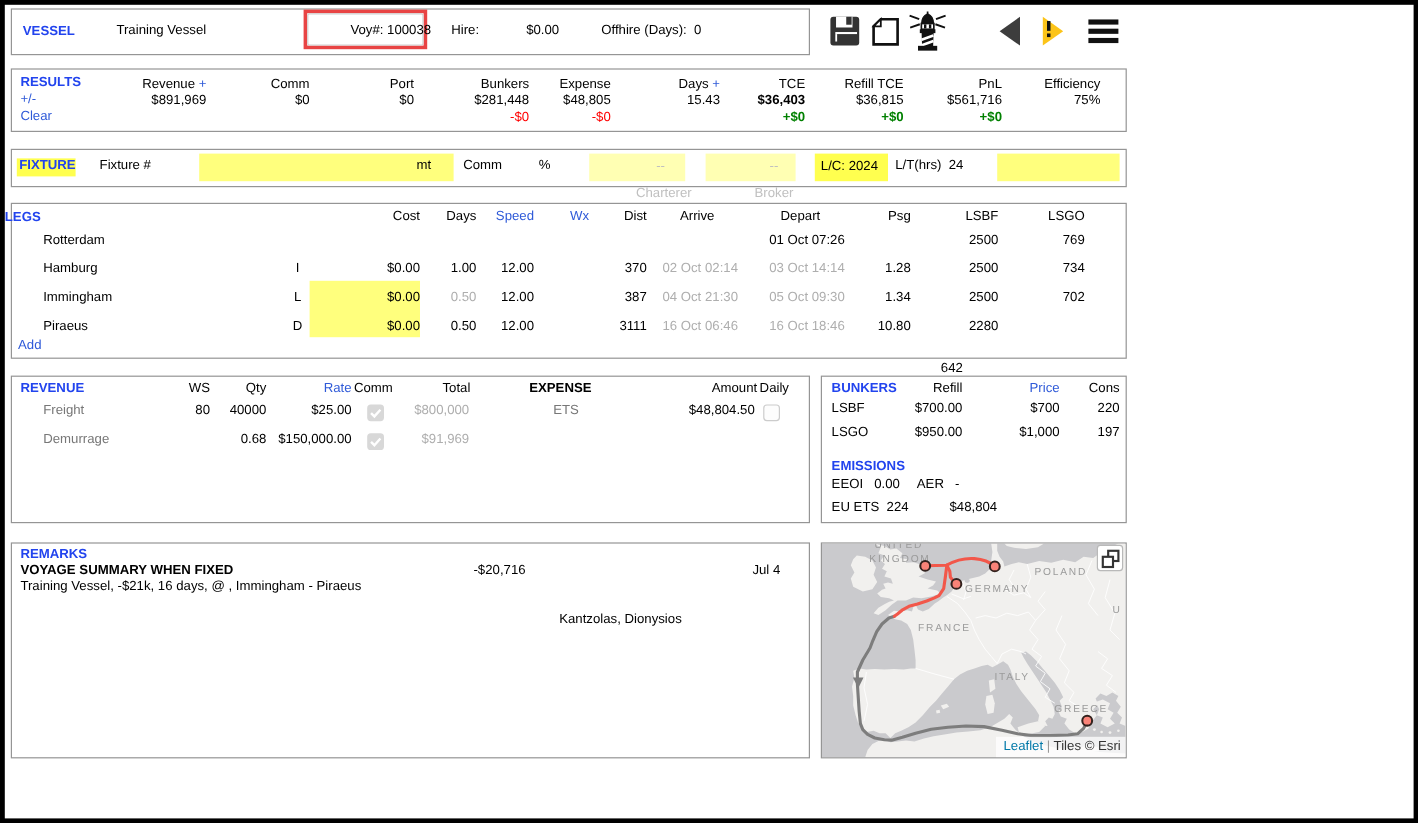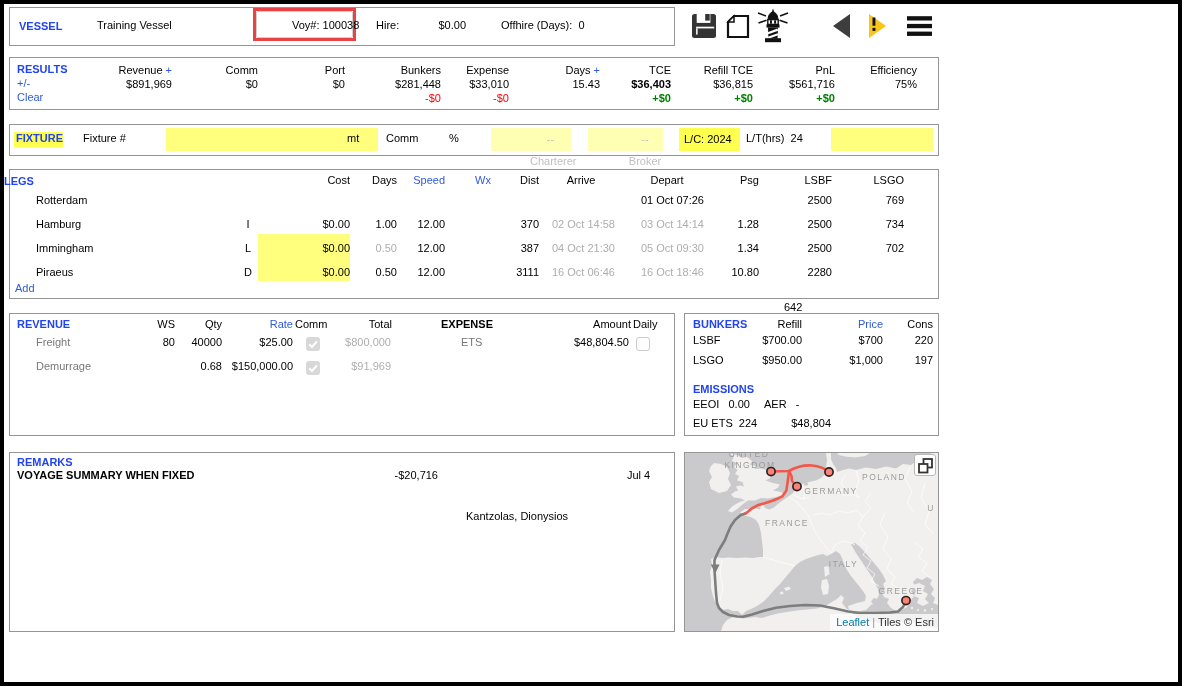--- a/index.html
+++ b/index.html
@@ -93,21 +93,21 @@
 <div class="cell" style="left:389px;top:64px;width:120px;text-align:right;">Expense</div>
 <div class="cell" style="left:480px;top:64px;width:120px;text-align:right;">Days <span class="blue">+</span></div>
 <div class="cell" style="left:551px;top:64px;width:120px;text-align:right;">TCE</div>
 <div class="cell" style="left:633px;top:64px;width:120px;text-align:right;">Refill TCE</div>
 <div class="cell" style="left:715px;top:64px;width:120px;text-align:right;">PnL</div>
 <div class="cell" style="left:797px;top:64px;width:120px;text-align:right;">Efficiency</div>
 <div class="cell" style="left:52px;top:78px;width:120px;text-align:right;">$891,969</div>
 <div class="cell" style="left:138px;top:78px;width:120px;text-align:right;">$0</div>
 <div class="cell" style="left:225px;top:78px;width:120px;text-align:right;">$0</div>
 <div class="cell" style="left:321px;top:78px;width:120px;text-align:right;">$281,448</div>
-<div class="cell" style="left:389px;top:78px;width:120px;text-align:right;">$33,010</div>
+<div class="cell" style="left:389px;top:78px;width:120px;text-align:right;">$48,805</div>
 <div class="cell" style="left:480px;top:78px;width:120px;text-align:right;">15.43</div>
 <div class="cell" style="left:551px;top:78px;width:120px;text-align:right;"><span class="bold">$36,403</span></div>
 <div class="cell" style="left:633px;top:78px;width:120px;text-align:right;">$36,815</div>
 <div class="cell" style="left:715px;top:78px;width:120px;text-align:right;">$561,716</div>
 <div class="cell" style="left:797px;top:78px;width:120px;text-align:right;">75%</div>
 <div class="cell red" style="left:321px;top:92px;width:120px;text-align:right;">-$0</div>
 <div class="cell red" style="left:389px;top:92px;width:120px;text-align:right;">-$0</div>
 <div class="cell green" style="left:551px;top:92px;width:120px;text-align:right;">+$0</div>
 <div class="cell green" style="left:633px;top:92px;width:120px;text-align:right;">+$0</div>
 <div class="cell green" style="left:715px;top:92px;width:120px;text-align:right;">+$0</div>
@@ -144,21 +144,21 @@
 <div class="lc" style="left:36px;top:194px;">Rotterdam</div>
 <div class="cell" style="left:584px;top:194px;width:120px;text-align:right;">01 Oct 07:26</div>
 <div class="cell" style="left:712px;top:194px;width:120px;text-align:right;">2500</div>
 <div class="cell" style="left:784px;top:194px;width:120px;text-align:right;">769</div>
 <div class="lc" style="left:36px;top:218px;">Hamburg</div>
 <div class="cell" style="left:243px;top:218px;width:10px;text-align:center;">I</div>
 <div class="cell" style="left:230px;top:218px;width:120px;text-align:right;">$0.00</div>
 <div class="cell" style="left:277px;top:218px;width:120px;text-align:right;">1.00</div>
 <div class="cell" style="left:325px;top:218px;width:120px;text-align:right;">12.00</div>
 <div class="cell" style="left:419px;top:218px;width:120px;text-align:right;">370</div>
-<div class="cell gray" style="left:495px;top:218px;width:120px;text-align:right;">02 Oct 14:58</div>
+<div class="cell gray" style="left:495px;top:218px;width:120px;text-align:right;">02 Oct 02:14</div>
 <div class="cell gray" style="left:584px;top:218px;width:120px;text-align:right;">03 Oct 14:14</div>
 <div class="cell" style="left:639px;top:218px;width:120px;text-align:right;">1.28</div>
 <div class="cell" style="left:712px;top:218px;width:120px;text-align:right;">2500</div>
 <div class="cell" style="left:784px;top:218px;width:120px;text-align:right;">734</div>
 <div class="lc" style="left:36px;top:242px;">Immingham</div>
 <div class="cell" style="left:243px;top:242px;width:10px;text-align:center;">L</div>
 <div class="cell" style="left:230px;top:242px;width:120px;text-align:right;">$0.00</div>
 <div class="cell gray" style="left:277px;top:242px;width:120px;text-align:right;">0.50</div>
 <div class="cell" style="left:325px;top:242px;width:120px;text-align:right;">12.00</div>
 <div class="cell" style="left:419px;top:242px;width:120px;text-align:right;">387</div>
@@ -229,20 +229,21 @@
 <div class="lc" style="left:693px;top:417px;">EU ETS&nbsp; 224</div>
 <div class="cell" style="left:711px;top:417px;width:120px;text-align:right;">$48,804</div>
 
 <div class="box" style="left:9px; top:452px; width:666px; height:180px;"></div>
 <div class="t hd" style="left:17px; top:456px;">REMARKS</div>
 <div class="t bold" style="left:17px; top:469px;">VOYAGE SUMMARY WHEN FIXED</div>
 
 <div class="cell" style="left:318px;top:469px;width:120px;text-align:right;">-$20,716</div>
 <div class="lc" style="left:466px;top:469px;margin-top:41px;">Kantzolas, Dionysios</div>
 <div class="lc" style="left:627px;top:469px;">Jul 4</div>
+<div class="lc" style="left:17px;top:483px;">Training Vessel, -$21k, 16 days, @ , Immingham - Piraeus</div>
 
 <div class="box" style="left:684px; top:452px; width:255px; height:180px; overflow:hidden;">
 <svg width="253" height="178" viewBox="0 0 253 178" style="position:absolute;left:0;top:0;">
 <rect x="0" y="0" width="253" height="178" fill="#cacacd"></rect>
 <g fill="#f1f0ee" stroke="none">
 
 <path d="M101,45 L104,43 L108,40 L112,34 L117,31 L124,29 L131,27.5 L136,25 L139,22 L142,20
 L141,14 L142,7 L141,0 L146,0 L146,6 L148,11 L151,15 L152,19
 L158,17 L164,15.5 L171,17 L181,14.5 L191,16 L201,13.5 L211,15.5 L218,11 L226,12
 L233,7 L240,3 L247,0 L253,0 L253,152

